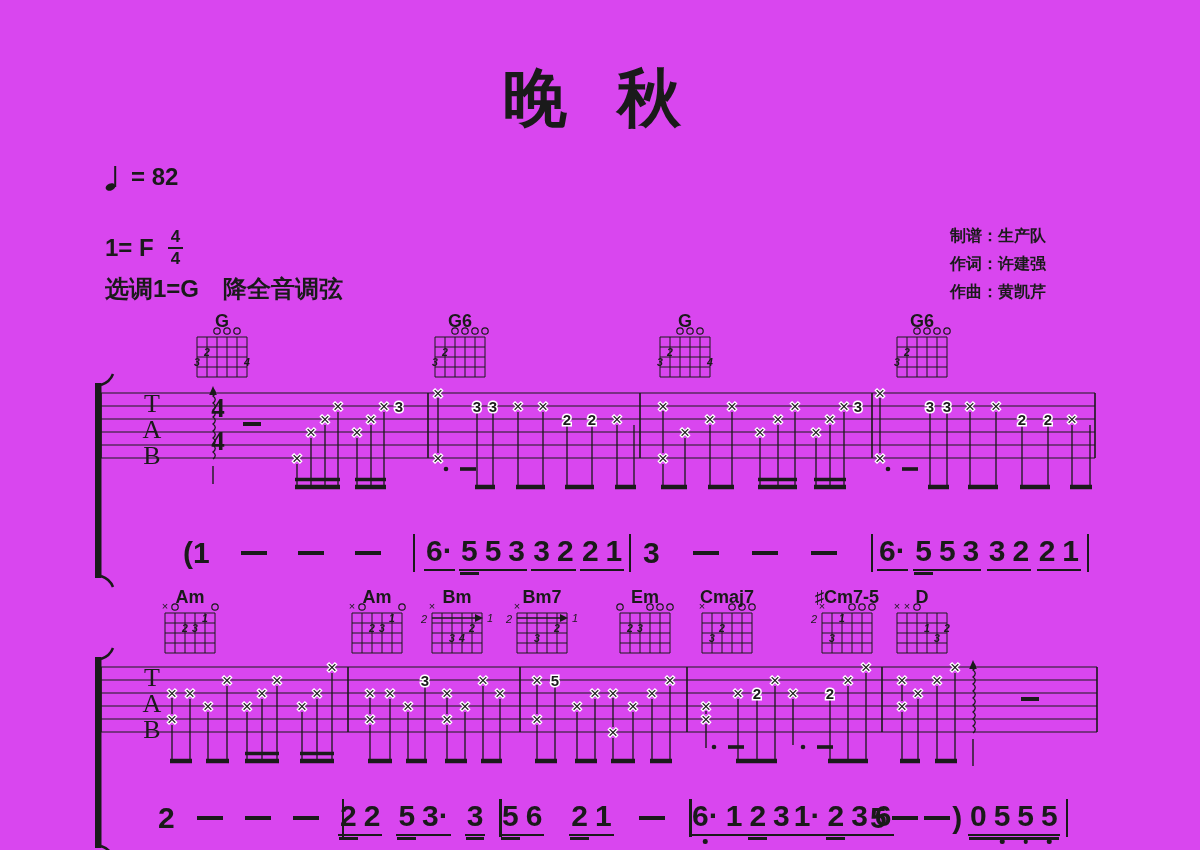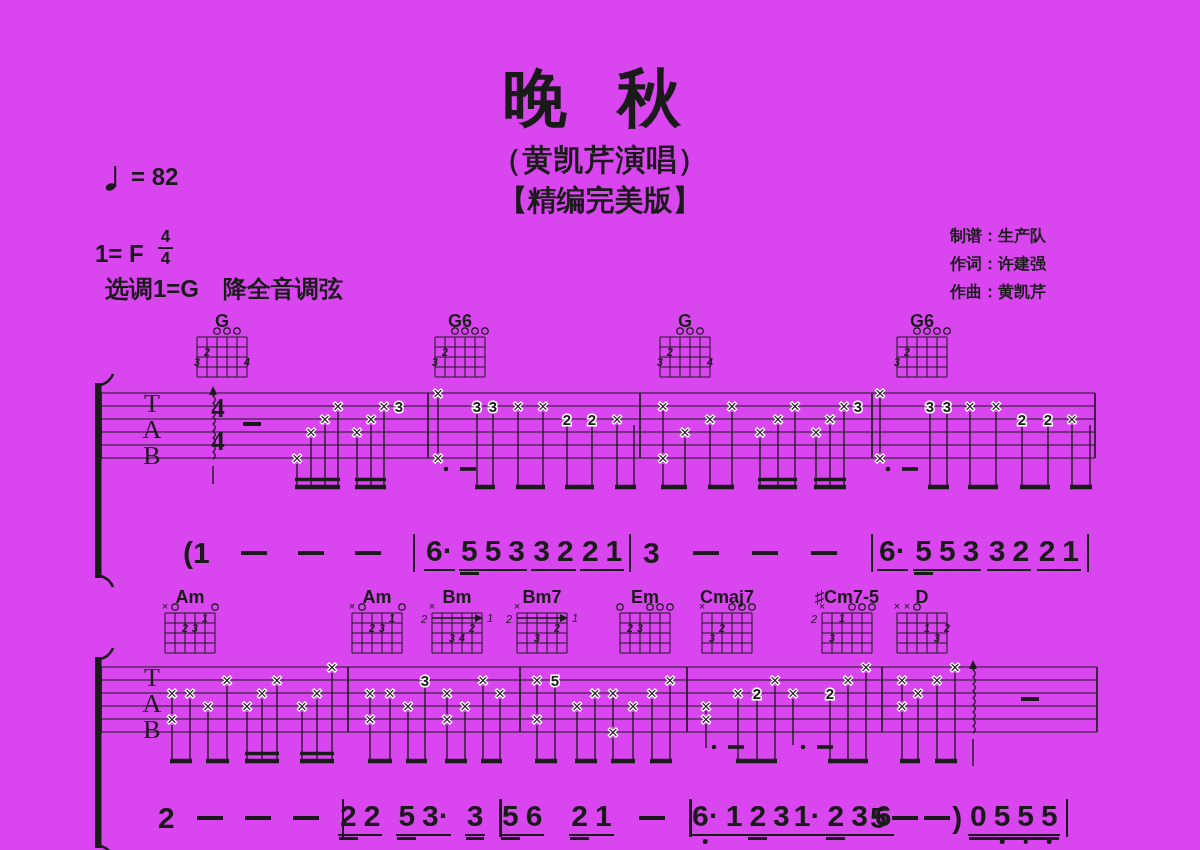--- a/index.html
+++ b/index.html
@@ -6,22 +6,22 @@
   .page{position:relative;width:1200px;height:850px;background:#d946ef;overflow:hidden;
         font-family:"Liberation Sans","DejaVu Sans",sans-serif;color:#1a1a1a;}
   .title{position:absolute;top:55px;left:0;width:100%;text-align:center;
          font-size:64px;font-weight:900;letter-spacing:16px;}
   .subtitle{position:absolute;top:140px;left:0;width:100%;text-align:center;
             font-size:30px;font-weight:700;letter-spacing:1px;}
   .edition{position:absolute;top:181px;left:0;width:100%;text-align:center;
            font-size:29px;font-weight:700;}
   .tempo{position:absolute;left:105px;top:163px;font-size:24px;font-weight:700;
          display:flex;align-items:flex-start;gap:12px;}
-  .keyline{position:absolute;left:95px;top:228px;font-size:24px;font-weight:700;
-           display:flex;align-items:flex-end;gap:14px;}
+  .keyline{position:absolute;left:105px;top:228px;font-size:24px;font-weight:700;
+           display:flex;align-items:center;gap:14px;}
   .frac{display:inline-flex;flex-direction:column;align-items:center;font-size:17px;
         font-weight:700;line-height:1.05;}
   .frac .ft{border-bottom:2px solid #1a1a1a;padding:0 3px 1px;}
   .frac .fb{padding-top:1px;}
   .tuning{position:absolute;left:105px;top:273px;font-size:24px;font-weight:700;}
   .credits{position:absolute;left:950px;top:222px;font-size:16px;font-weight:700;line-height:28px;}
   #tab-svg{position:absolute;left:0;top:0;}
   .chord{position:absolute;}
   
   .jpm{position:absolute;display:flex;justify-content:space-between;align-items:center;
@@ -37,22 +37,20 @@
   .u2::after{content:"";position:absolute;left:-1px;right:-1px;bottom:-9px;height:2.5px;background:#1a1a1a;}
   .od{position:relative;}
   .od::before{content:"";position:absolute;left:50%;transform:translateX(-50%);bottom:-13px;
               width:4.5px;height:4.5px;border-radius:50%;background:#1a1a1a;}
 </style>
 </head>
 <body>
 
 <div class="page">
   <div class="title">晚 秋</div>
-  <div class="subtitle">（黄凯芹演唱）</div>
-  <div class="edition">【精编完美版】</div>
 
   <div class="tempo">
     <svg width="14" height="30">
       <rect x="9.2" y="3" width="2" height="21" fill="#1a1a1a"></rect>
       <ellipse cx="5.5" cy="24" rx="5" ry="3.6" fill="#1a1a1a" transform="rotate(-22 5.5 24)"></ellipse>
     </svg>
     <span>= 82</span>
   </div>
 
   <div class="keyline">

